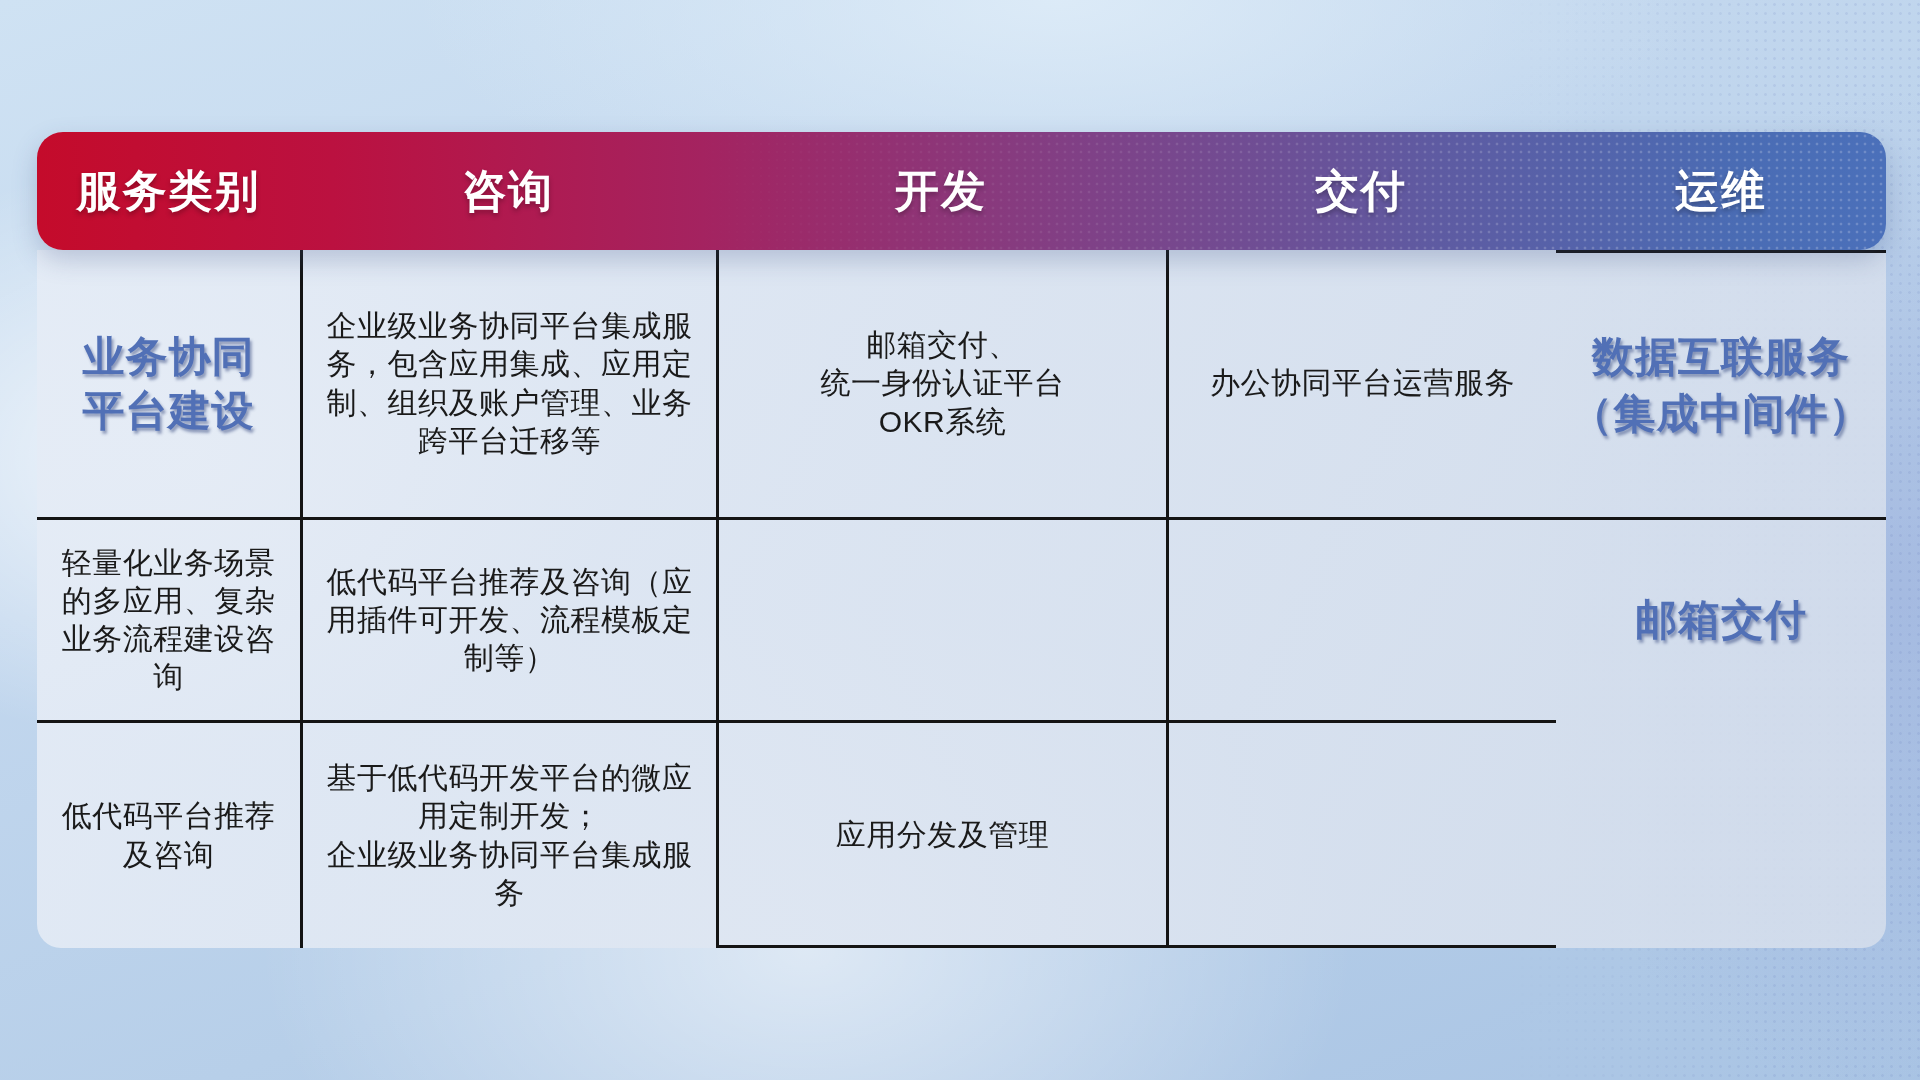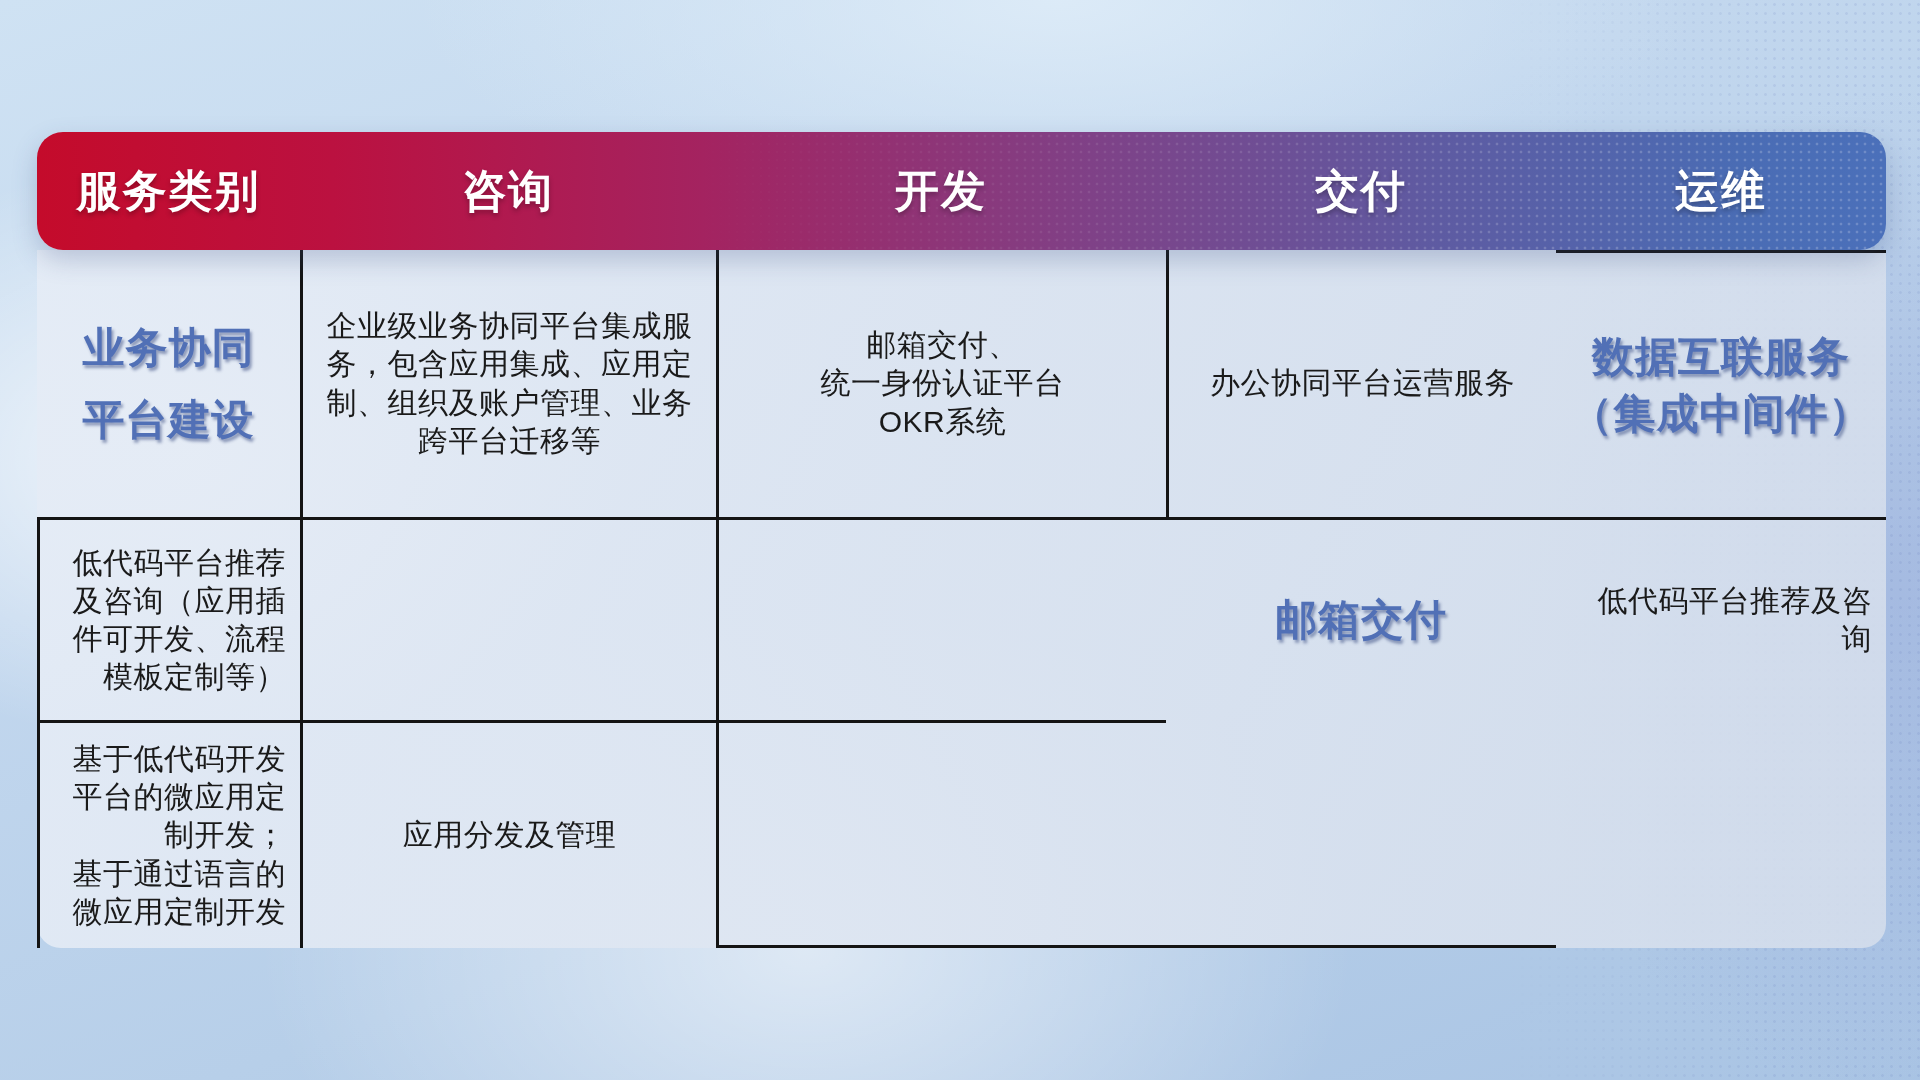--- a/index.html
+++ b/index.html
@@ -51,27 +51,27 @@
     background:linear-gradient(105deg, rgba(229,236,246,.92), rgba(213,222,236,.88));
     border-radius:0 0 24px 24px;
     z-index:1;
   }
   .td{
     display:flex;flex-direction:column;align-items:center;justify-content:center;
     text-align:center;box-sizing:border-box;padding:8px 14px;
     font-size:30px;line-height:1.27;color:#1a1a1a;letter-spacing:.5px;
   }
   .td.v{border-left:3px solid #141414;}
-  .td.h{border-top:3px solid #141414;text-align:right;}
+  .td.h{border-top:3px solid #141414;}
   .cat{
     font-size:42px;font-weight:bold;color:#5170b6;letter-spacing:1px;
     text-shadow:2px 3px 3px rgba(32,52,110,.45);
   }
   .cat .line{display:block;}
-  .cat.spread .line{margin:9px 0;}
+  .cat.spread .line{margin:0 0;}
   .cat.tight .line{margin:2px 0;}
   .cell-line{display:block;}
   .bottom-rule{
     position:absolute;left:679px;bottom:0;width:840px;height:3px;
     background:#141414;
   }
 </style>
 </head>
 <body>
 
@@ -100,31 +100,32 @@
         <span class="cell-line">邮箱交付、</span>
         <span class="cell-line">统一身份认证平台</span>
         <span class="cell-line">OKR系统</span>
       </div>
       <div class="td v">办公协同平台运营服务</div>
 
       <div class="td cat tight h">
         <span class="line">数据互联服务</span>
         <span class="line">（集成中间件）</span>
       </div>
+      <div class="td h">轻量化业务场景的多应用、复杂业务流程建设咨询</div>
       <div class="td v h">低代码平台推荐及咨询（应用插件可开发、流程模板定制等）</div>
       <div class="td v h"></div>
       <div class="td v h"></div>
 
       <div class="td cat tight h">
         <span class="line">邮箱交付</span>
       </div>
       <div class="td h">低代码平台推荐及咨询</div>
       <div class="td v h">
         <span class="cell-line">基于低代码开发平台的微应用定制开发；</span>
-        <span class="cell-line">基于通过语言的微应用定制开发</span>
+        <span class="cell-line">企业级业务协同平台集成服务</span>
       </div>
       <div class="td v h">应用分发及管理</div>
       <div class="td v h"></div>
 
       <div class="bottom-rule"></div>
     </div>
 
   </div>
 </div>
 

